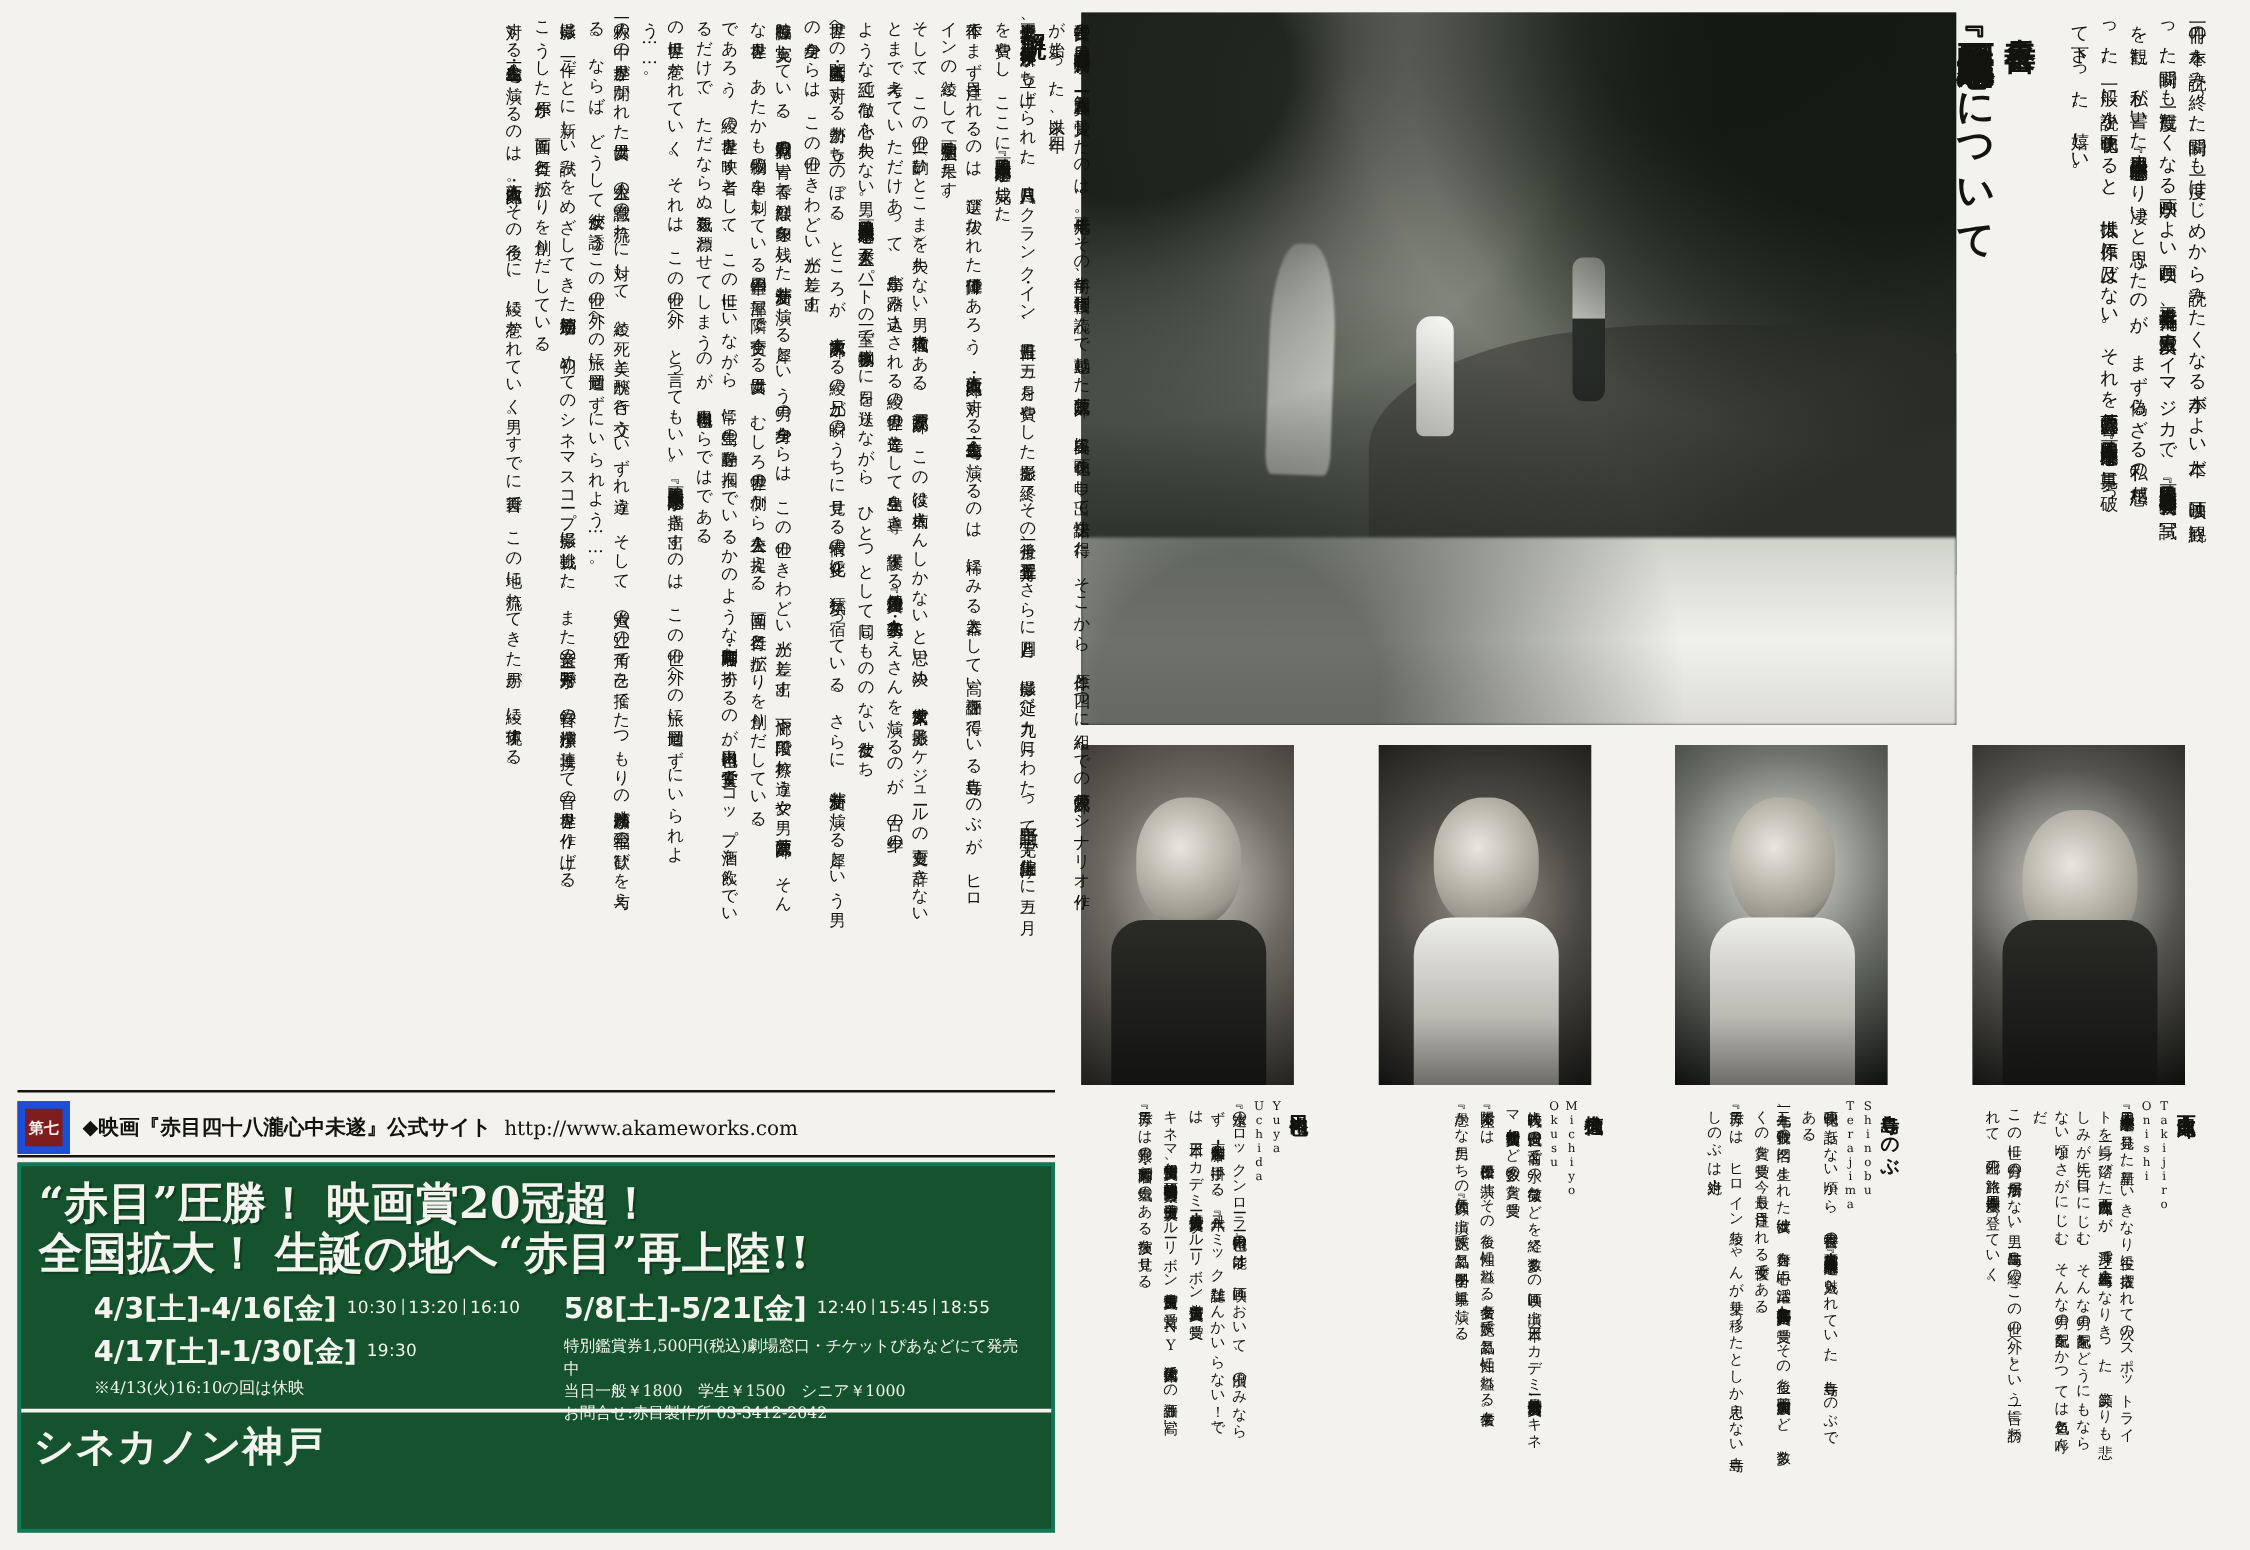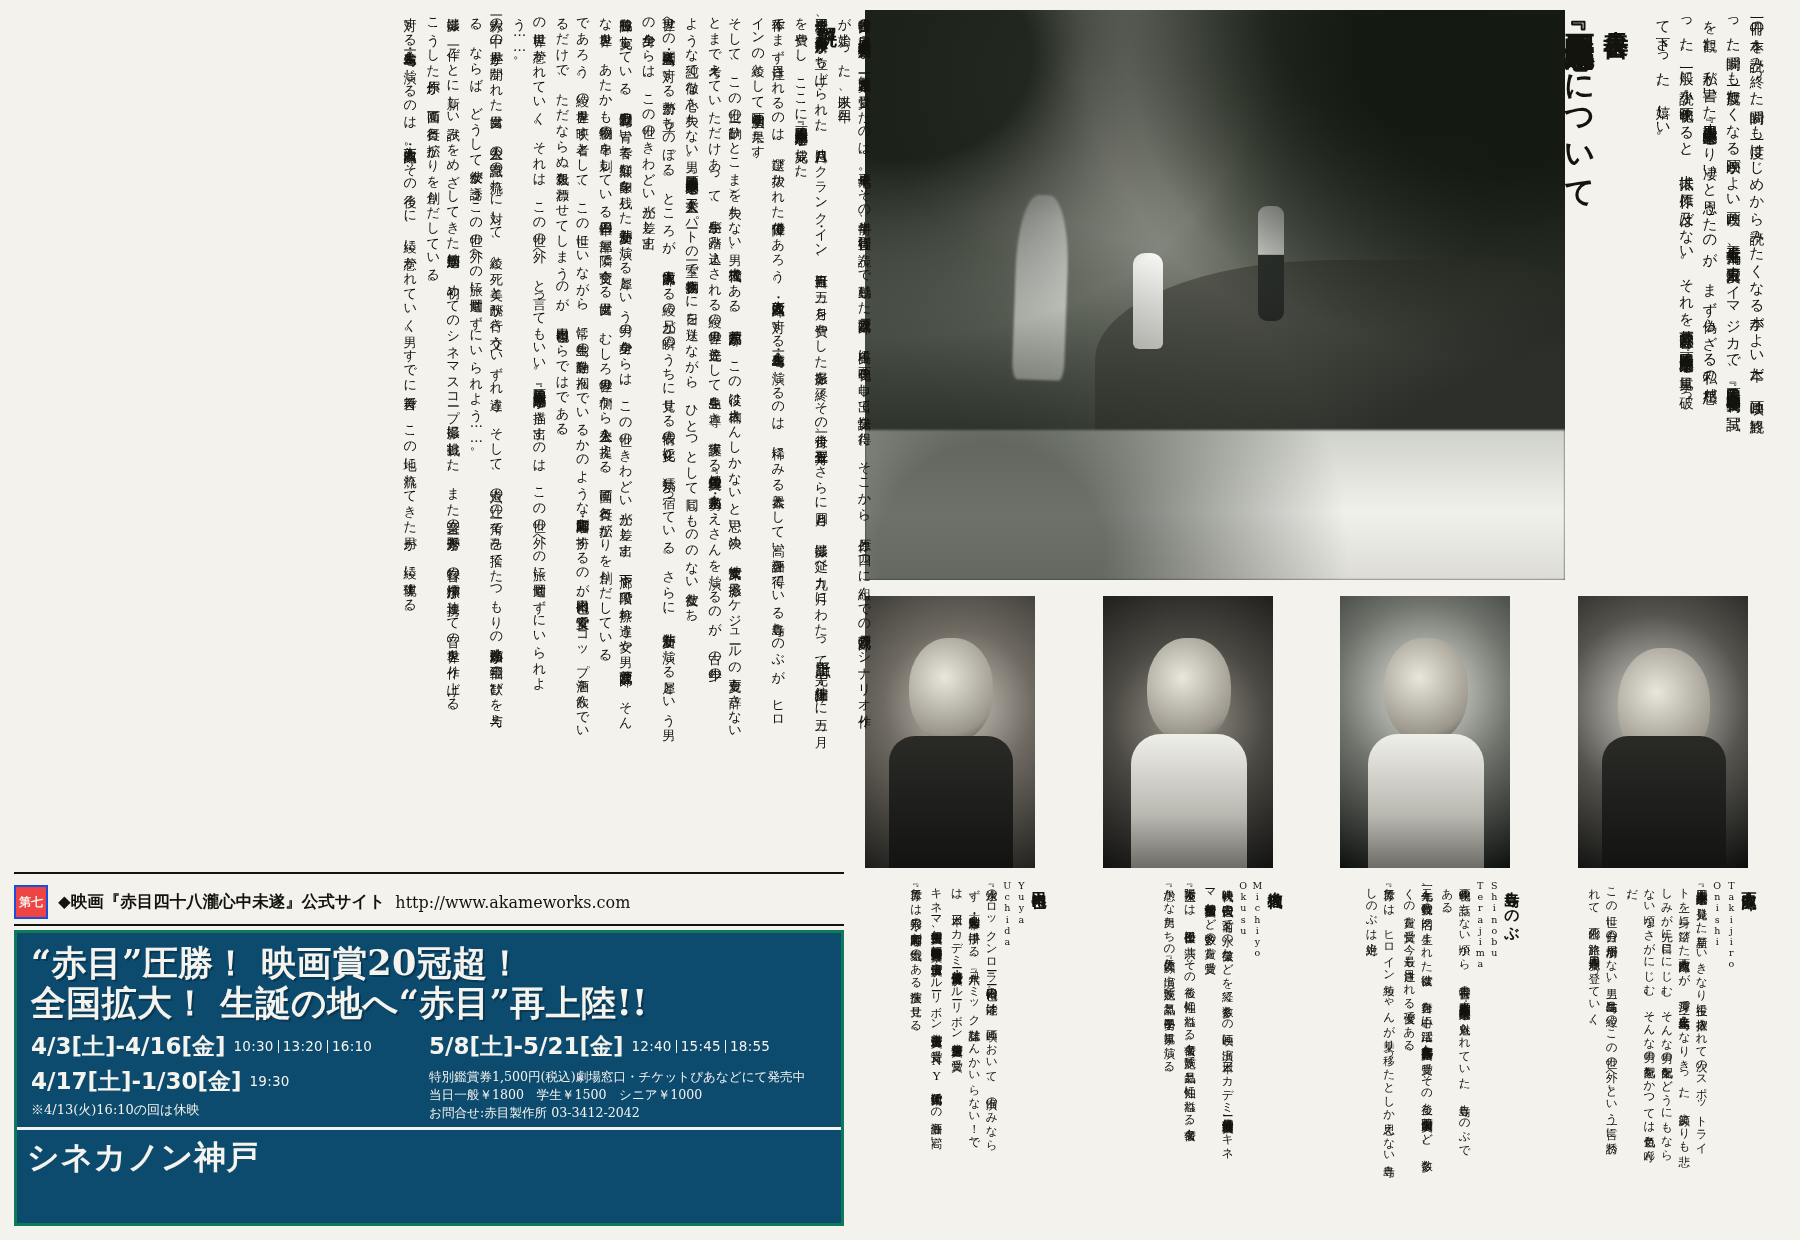--- a/index.html
+++ b/index.html
@@ -122,41 +122,41 @@
   .capt-rom{font-size:9.5px;height:110px;letter-spacing:0.02em;}
   
   .hr-thin{position:absolute;background:#14140f;height:1.5px;}
   
   .site-bar{
     position:absolute;left:14px;top:882px;width:830px;height:40px;
     display:flex;align-items:center;gap:10px;
     font-family:"DejaVu Sans","Liberation Sans",sans-serif;
   }
   .site-logo{
-    width:30px;height:30px;border:2px solid #1d4ed8;display:flex;align-items:center;
-    justify-content:center;font-size:12px;font-weight:bold;background:#ef4444;color:#f3f2ed;
+    width:30px;height:30px;border:6px solid #1d4ed8;display:flex;align-items:center;
+    justify-content:center;font-size:12px;font-weight:bold;background:#7f1d1d;color:#f3f2ed;
     font-family:"DejaVu Serif",serif;
   }
   .site-text{font-size:16.5px;font-weight:bold;font-family:"DejaVu Serif","Liberation Serif",serif;}
   .site-url{font-size:16px;font-family:"DejaVu Serif","Liberation Serif",serif;}
   
   .ad{
-    position:absolute;left:14px;top:930px;width:830px;height:296px;background:#0c4a6e;
+    position:absolute;left:14px;top:930px;width:830px;height:296px;background:#14532d;
     color:#f4f3ee;border:3px solid #0e7a5c;box-sizing:border-box;
   }
   .ad-head{
     padding:10px 14px 4px 14px;
   }
   .ad-head .l1,.ad-head .l2{
     font-size:35px;font-weight:bold;letter-spacing:0.01em;line-height:1.14;
     font-family:"DejaVu Serif","Liberation Serif",serif;
     text-shadow:2px 2px 0 rgba(0,0,0,.25);
   }
   .ad-dates{
-    display:flex;gap:0;padding:4px 14px 0 14px;
+    display:flex;gap:0;padding:4px 14px 0 14px;margin-left:44px;
   }
   .ad-dates .dcol{flex:1;}
   .drow{display:flex;align-items:center;gap:8px;margin-bottom:4px;}
   .dbig{font-size:23px;font-weight:bold;font-family:"DejaVu Sans","Liberation Sans",sans-serif;}
   .dtimes{font-size:13.5px;font-family:"DejaVu Sans","Liberation Sans",sans-serif;letter-spacing:0.02em;}
   .dsep{display:inline-block;width:1px;height:13px;background:#f4f3ee;margin:0 4px;vertical-align:-2px;}
   .dnote{font-size:13px;margin-top:2px;}
   .ticket{font-size:12.6px;line-height:1.42;padding-top:2px;}
   .ad-theaters{
     position:absolute;left:0;bottom:0;width:100%;height:96px;display:flex;

